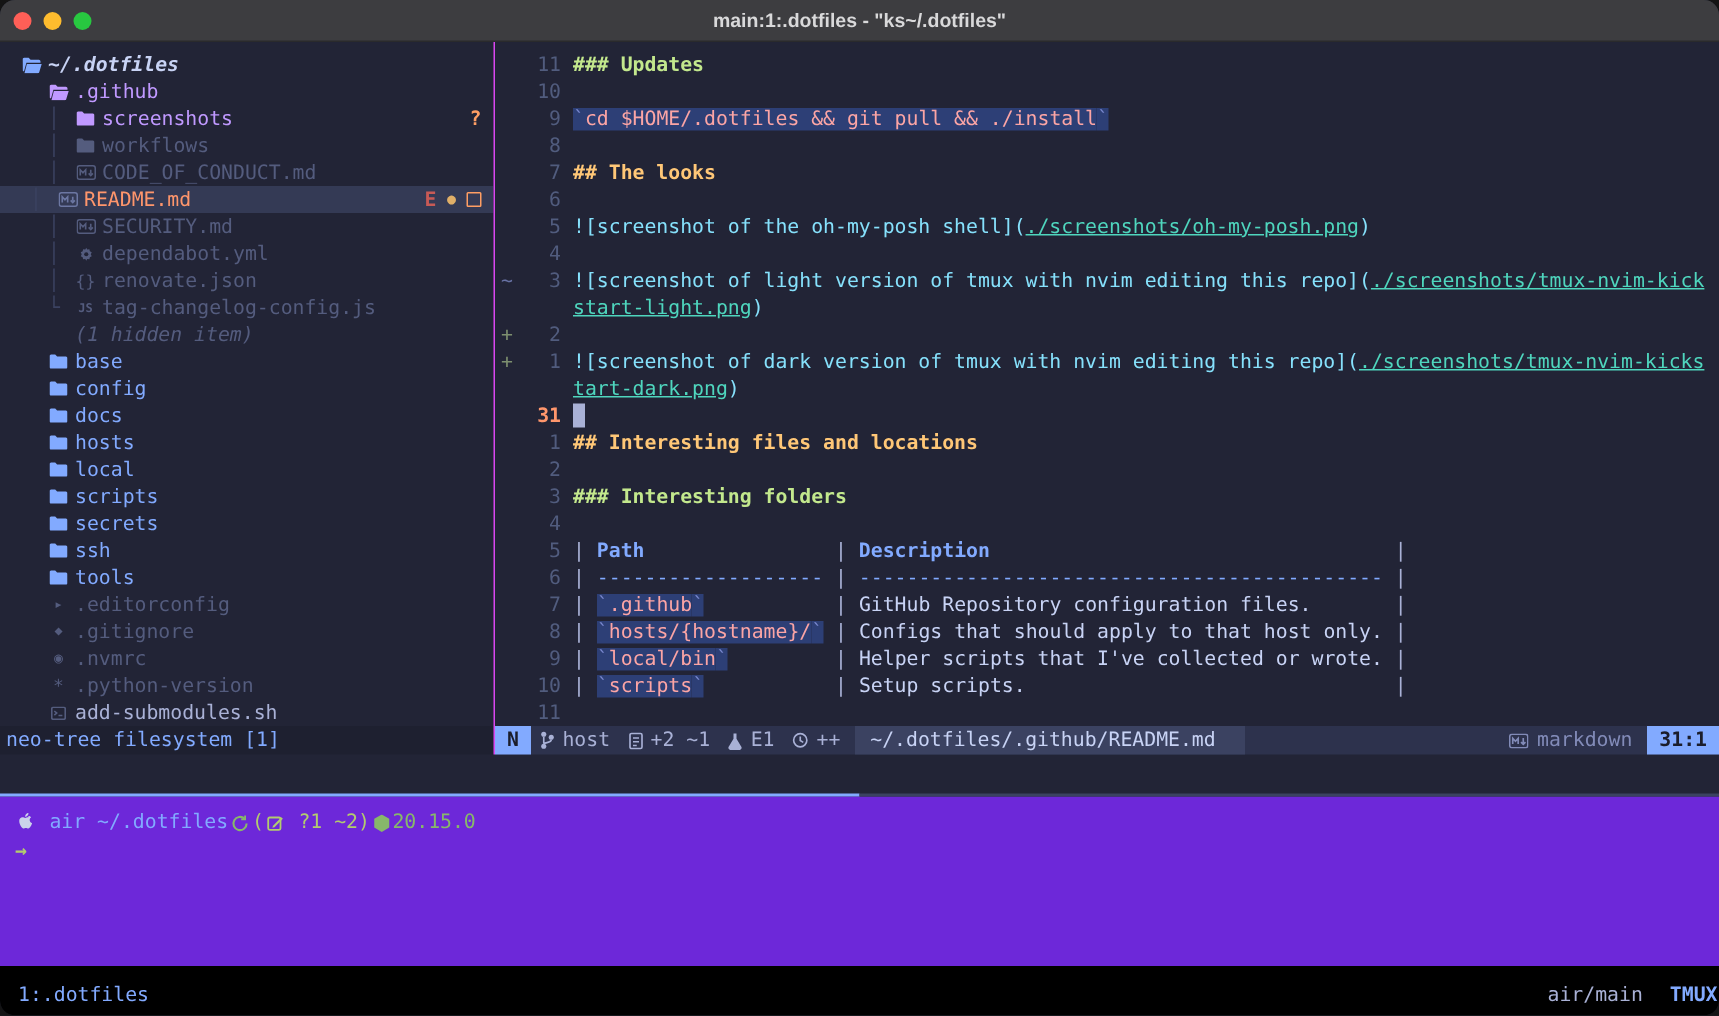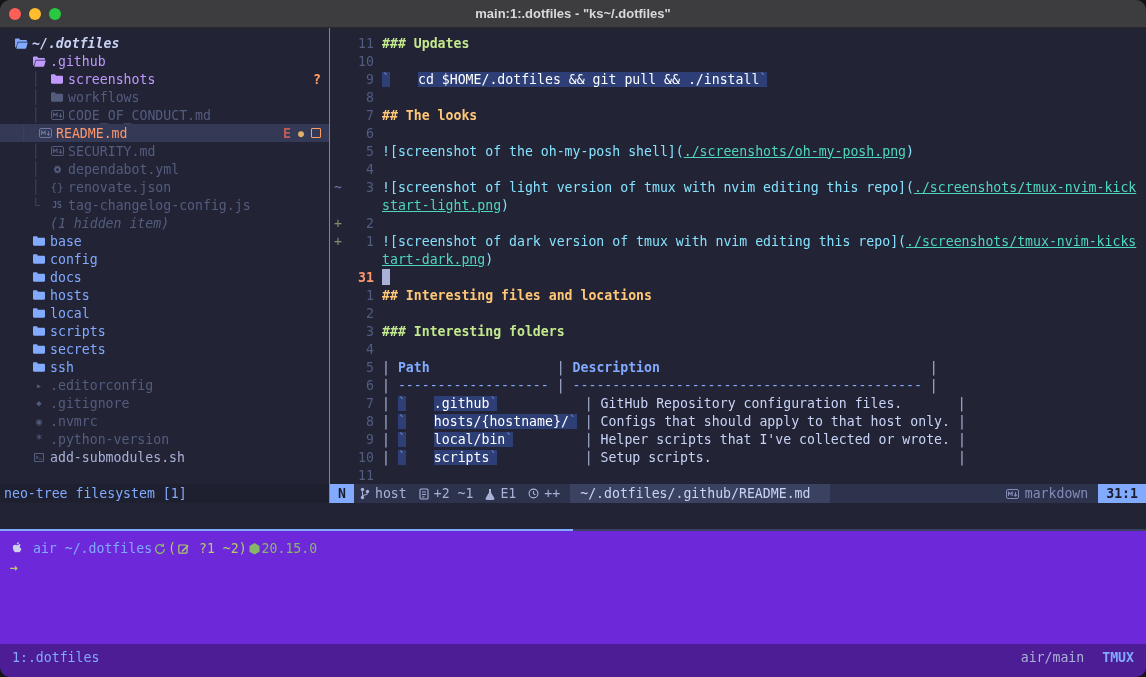--- a/index.html
+++ b/index.html
@@ -40,21 +40,21 @@
   .erow{height:18px;display:flex;align-items:center;white-space:pre;}
   .esign{width:16px;flex:none;padding-left:4px;box-sizing:border-box;color:#6872a5;}
   .esign.add{color:#7d8f6f;}
   .enum{width:28px;flex:none;text-align:right;color:#515c7e;}
   .enum.cur{color:#ff966c;font-weight:bold;}
   .etext{margin-left:8px;}
   .seg-h2{color:#ffc777;font-weight:bold;}
   .seg-h3{color:#c3e88d;font-weight:bold;}
   .seg-mdpunct{color:#86e1fc;}
   .seg-url{color:#4fd6be;text-decoration:underline;}
-  .seg-code{color:#ffffff;background:#2d3f76;margin-left:28px;}
+  .seg-code{color:#fca5a5;background:#2d3f76;}
   .seg-tick{color:#7a88cf;background:#2d3f76;}
   .seg-pipe{color:#a9b1d6;}
   .seg-dash{color:#82aaff;}
   .seg-text{color:#c8d3f5;}
   .seg-th{color:#82aaff;font-weight:bold;}
   .cursor{display:inline-block;width:8px;height:16px;background:#a9b1d6;vertical-align:middle;}
   
   .statusline{height:19px;background:#2d324d;display:flex;align-items:center;color:#a9b1d6;}
   .sl-chip{background:#82aaff;color:#1b1d2b;font-weight:bold;padding:0 8px;height:100%;display:flex;align-items:center;}
   .sl-seg{display:flex;align-items:center;gap:5px;padding:0 6px;}
@@ -66,21 +66,21 @@
   .cmdline{height:26px;background:#222436;}
   .pane-sep{height:2px;display:flex;}
   .pane-sep .sep-active{width:573px;background:#82aaff;}
   .pane-sep .sep-rest{flex:1;background:#3b4261;}
   .shell{height:113px;background:#6d28d9;padding:8px 10px;box-sizing:border-box;line-height:19px;}
   .p-line{display:flex;align-items:center;gap:0;white-space:pre;}
   .p-blue{color:#82aaff;} .p-green{color:#b2cc6e;} .p-greener{color:#87b86a;} .p-fg{color:#cbd2ea;}
   .p-icon{display:inline-flex;align-items:center;margin:0 2px;}
   .p-arrow{color:#b2cc6e;font-weight:bold;}
   
-  .tmuxbar{height:33px;background:#4c1d95;display:flex;align-items:flex-start;padding:6px 12px 0 12px;box-sizing:border-box;}
+  .tmuxbar{height:33px;background:#000000;display:flex;align-items:center;padding:6px 1px 0 12px;box-sizing:border-box;}
   .tmux-left{color:#82aaff;}
   .tmux-right{margin-left:auto;display:flex;gap:18px;}
   .tmux-host{color:#a9b1d6;}
   .tmux-label{color:#82aaff;font-weight:bold;}
 </style>
 </head>
 <body>
 
 <div class="window">
 
@@ -146,20 +146,23 @@
               </svg></span><span class="tlabel c-blue">local</span></div>
           <div class="trow" style="padding-left: 30px;"><span class="ticon i-blue"><svg width="12" height="10" viewBox="0 0 12 10" fill="currentColor">
                 <path d="M0 1.4C0 .8.5.3 1.1.3h2.7l1.3 1.4h5.8c.6 0 1.1.5 1.1 1.1v5.8c0 .6-.5 1.1-1.1 1.1H1.1C.5 9.7 0 9.2 0 8.6z"></path>
               </svg></span><span class="tlabel c-blue">scripts</span></div>
           <div class="trow" style="padding-left: 30px;"><span class="ticon i-blue"><svg width="12" height="10" viewBox="0 0 12 10" fill="currentColor">
                 <path d="M0 1.4C0 .8.5.3 1.1.3h2.7l1.3 1.4h5.8c.6 0 1.1.5 1.1 1.1v5.8c0 .6-.5 1.1-1.1 1.1H1.1C.5 9.7 0 9.2 0 8.6z"></path>
               </svg></span><span class="tlabel c-blue">secrets</span></div>
           <div class="trow" style="padding-left: 30px;"><span class="ticon i-blue"><svg width="12" height="10" viewBox="0 0 12 10" fill="currentColor">
                 <path d="M0 1.4C0 .8.5.3 1.1.3h2.7l1.3 1.4h5.8c.6 0 1.1.5 1.1 1.1v5.8c0 .6-.5 1.1-1.1 1.1H1.1C.5 9.7 0 9.2 0 8.6z"></path>
               </svg></span><span class="tlabel c-blue">ssh</span></div>
+          <div class="trow" style="padding-left: 30px;"><span class="ticon i-blue"><svg width="12" height="10" viewBox="0 0 12 10" fill="currentColor">
+                <path d="M0 1.4C0 .8.5.3 1.1.3h2.7l1.3 1.4h5.8c.6 0 1.1.5 1.1 1.1v5.8c0 .6-.5 1.1-1.1 1.1H1.1C.5 9.7 0 9.2 0 8.6z"></path>
+              </svg></span><span class="tlabel c-blue">tools</span></div>
           <div class="trow" style="padding-left: 30px;"><span class="ticon i-gray"><span style="font-size:10px;">▸</span></span><span class="tlabel c-dim">.editorconfig</span></div>
           <div class="trow" style="padding-left: 30px;"><span class="ticon i-gray"><span style="font-size:9px;">◆</span></span><span class="tlabel c-dim">.gitignore</span></div>
           <div class="trow" style="padding-left: 30px;"><span class="ticon i-gray"><span style="font-size:10px;">◉</span></span><span class="tlabel c-dim">.nvmrc</span></div>
           <div class="trow" style="padding-left: 30px;"><span class="ticon i-gray"><span style="font-size:12px;">*</span></span><span class="tlabel c-dim">.python-version</span></div>
           <div class="trow" style="padding-left: 30px;"><span class="ticon i-gray"><svg width="10" height="9" viewBox="0 0 10 9" fill="none" stroke="currentColor" stroke-width="1.1">
                 <rect x="0.5" y="0.5" width="9" height="8" rx="1"></rect>
                 <path d="M2.2 3l1.6 1.4-1.6 1.4M5 6h2.6"></path>
               </svg></span><span class="tlabel c-light">add-submodules.sh</span></div>
         </div>
       <div class="sidebar-status">

